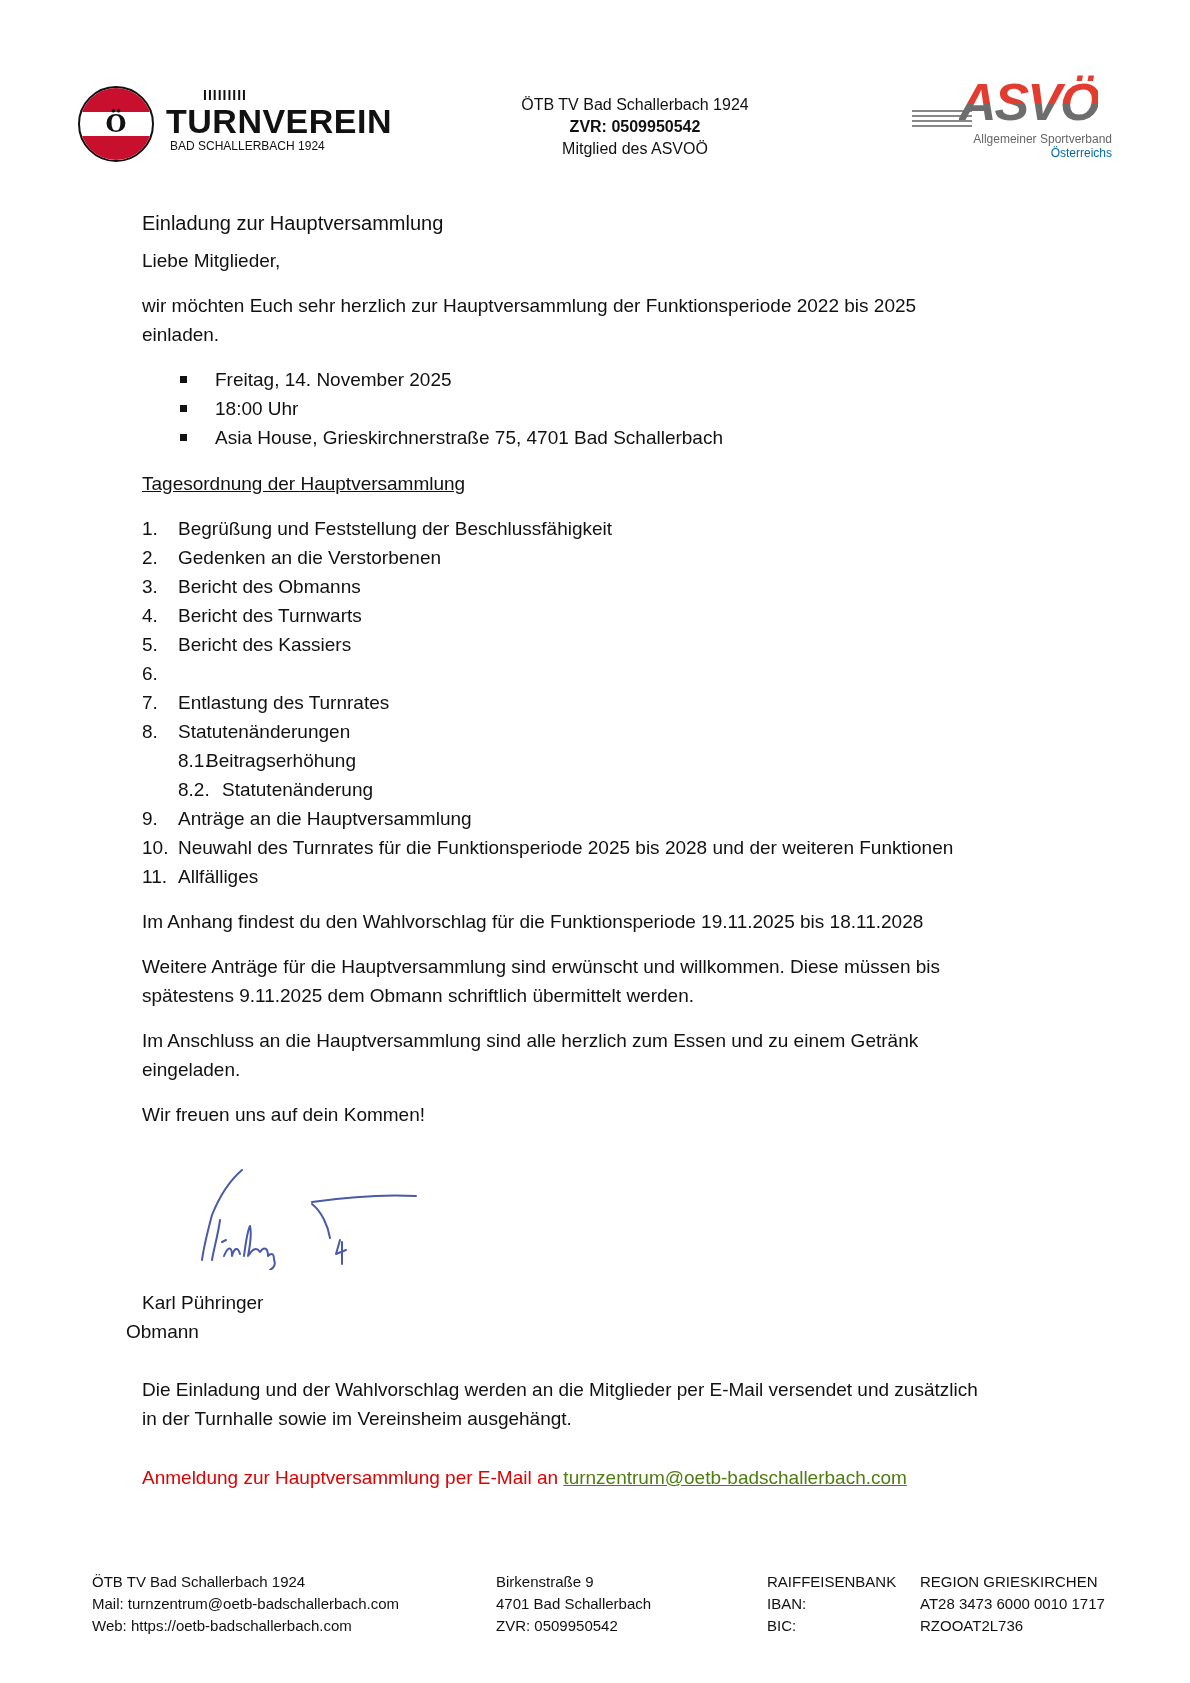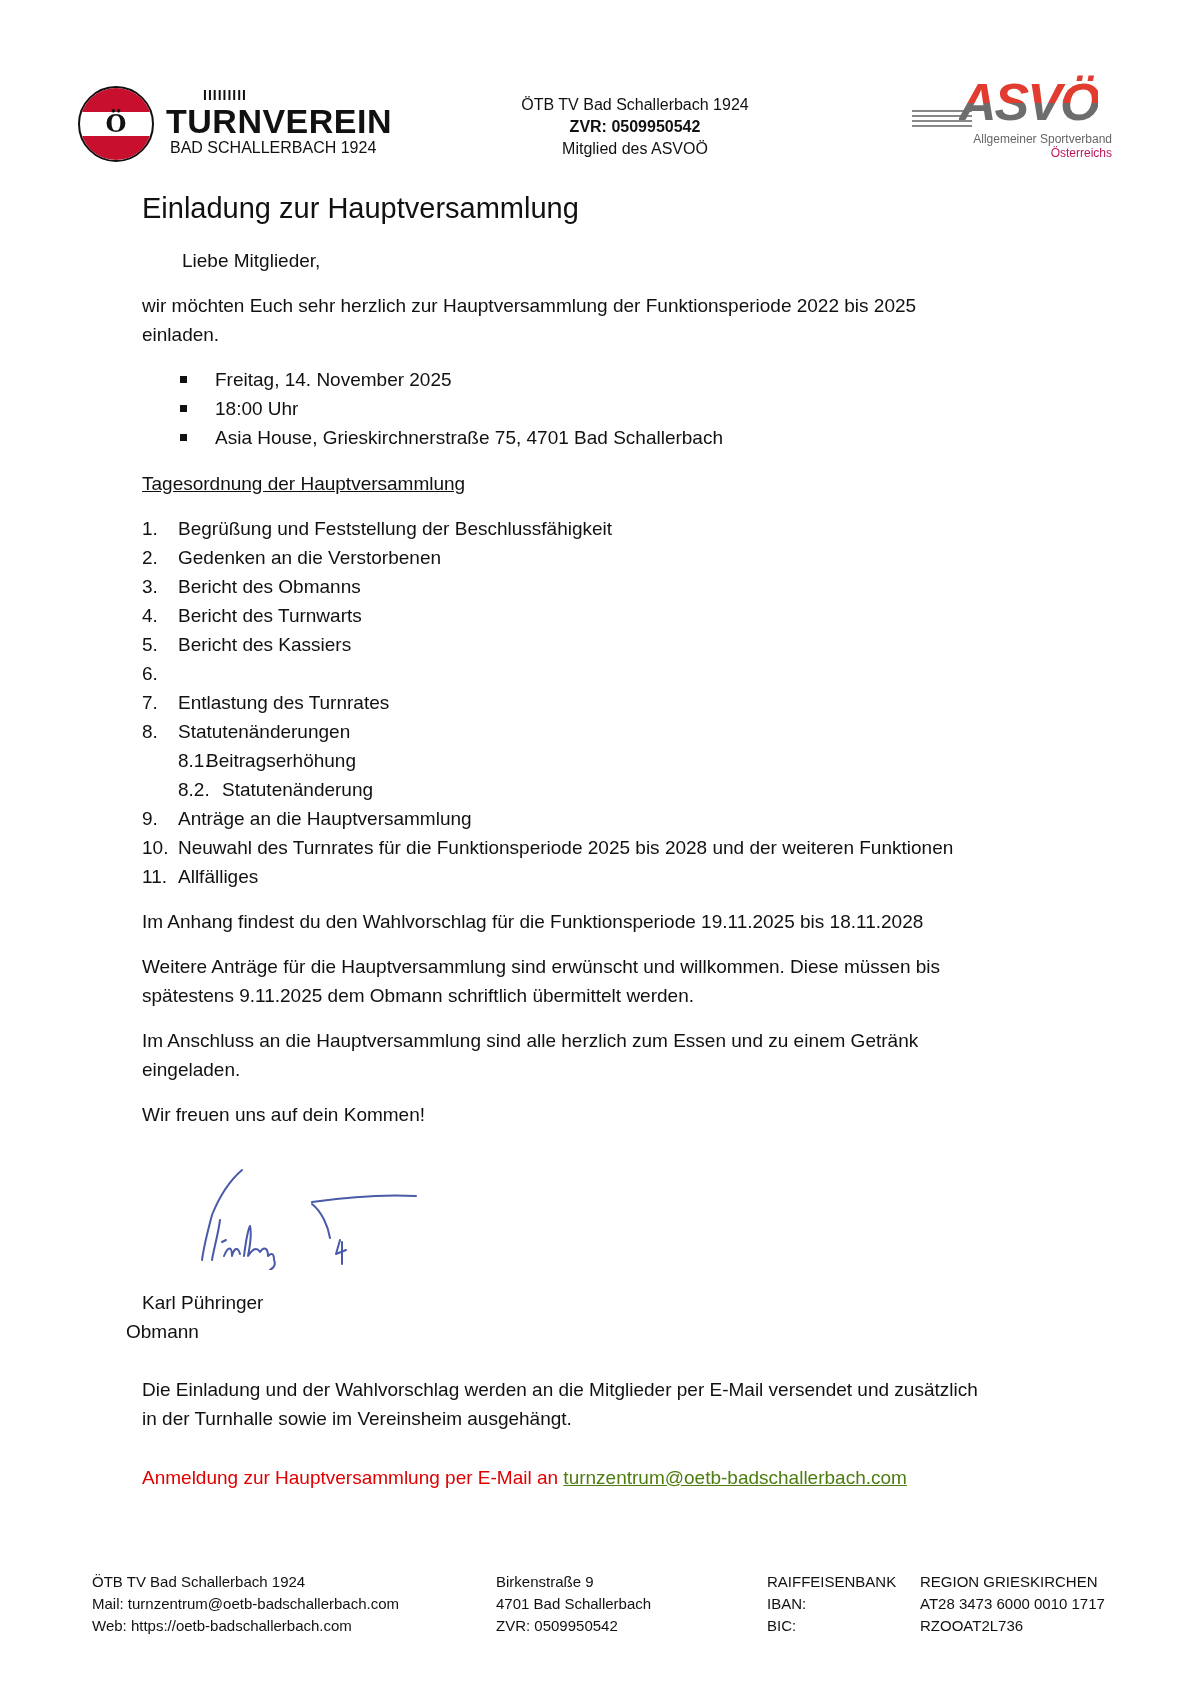--- a/index.html
+++ b/index.html
@@ -12,37 +12,37 @@
   .logo-tv { left: 78px; top: 84px; width: 310px; height: 80px; }
   .tv-circle { position: absolute; left: 0; top: 2px; width: 72px; height: 72px; border-radius: 50%;
                border: 2px solid #111; overflow: hidden; background: #fff; }
   .tv-circle .band1 { position: absolute; left: 0; top: 0; width: 100%; height: 34%; background: #c8102e; }
   .tv-circle .band3 { position: absolute; left: 0; bottom: 0; width: 100%; height: 34%; background: #c8102e; }
   .tv-monogram { position: absolute; left: 0; top: 0; width: 72px; height: 72px; display:flex; flex-direction:column;
                  align-items:center; justify-content:center; font-family: "DejaVu Serif", serif; font-weight: bold;
                  color:#111; font-size: 24px; line-height: 24px; }
   .tv-bars { position: absolute; left: 125px; top: 3px; font-family: "Liberation Sans", sans-serif; font-size: 14px; letter-spacing: 1px; font-weight: bold; color:#111; }
   .tv-name { position: absolute; left: 88px; top: 18px; font-size: 34px; font-weight: bold; letter-spacing: 0.5px; color:#111; font-family: "Liberation Sans", sans-serif; }
-  .tv-sub { position: absolute; left: 92px; top: 55px; font-size: 16px; color:#111; font-family: "Liberation Sans", sans-serif; }
+  .tv-sub { position: absolute; left: 92px; top: 55px; font-size: 12px; color:#111; font-family: "Liberation Sans", sans-serif; }
 
   .hdr-center { left: 460px; top: 94px; width: 350px; text-align: center; font-size: 16px; line-height: 22px; }
   .hdr-center .b { font-weight: bold; }
 
   .logo-asvo { left: 912px; top: 80px; width: 200px; height: 84px; }
   .asvo-lines { position: absolute; left: 0; top: 30px; width: 60px; }
   .asvo-lines div { height: 2px; background: #888; margin-bottom: 3px; }
   .asvo-word { position: absolute; left: 30px; top: -6px; font-size: 52px; font-weight: bold; font-style: italic;
                letter-spacing: -2px; line-height: 56px;
                background: linear-gradient(to bottom, #e23b2f 0%, #e23b2f 52%, #6d6d6d 52%, #6d6d6d 100%);
                -webkit-background-clip: text; background-clip: text; color: transparent; margin-left: 17px; }
   .asvo-sub1 { position: absolute; right: 0; top: 52px; font-size: 12px; color: #666; }
-  .asvo-sub2 { position: absolute; right: 0; top: 66px; font-size: 12px; color: #be185d; }
+  .asvo-sub2 { position: absolute; right: 0; top: 66px; font-size: 12px; color: #0369a1; }
 
   
-  .title { left: 142px; top: 190px; font-size: 29px; line-height: 36px; }
+  .title { left: 142px; top: 205px; font-size: 20px; line-height: 36px; }
   .bullet-row { position: absolute; left: 180px; }
   .bullet-sq { position: absolute; left: 0; top: 11px; width: 7px; height: 7px; background: #111; }
   .bullet-text { position: absolute; left: 35px; top: 0; }
   .under { text-decoration: underline; }
   .ol-num { position: absolute; left: 0; }
   .ol-text { position: absolute; left: 36px; }
   .red { color: #e00000; }
   .link { color: #4d7c0f; text-decoration: underline; }
 
   
@@ -76,21 +76,21 @@
       <div></div>
       <div></div>
       <div></div>
   </div>
   <div class="asvo-word">ASVÖ</div>
   <div class="asvo-sub1">Allgemeiner Sportverband</div>
   <div class="asvo-sub2">Österreichs</div>
 </div>
 
 <div class="abs title">Einladung zur Hauptversammlung</div>
-<div class="abs txt" style="left:142px; top:246px;margin-left:40px;">Liebe Mitglieder,</div>
+<div class="abs txt" style="left:142px; top:246px;">Liebe Mitglieder,</div>
 <div class="abs txt" style="left:142px; top:291px;">wir möchten Euch sehr herzlich zur Hauptversammlung der Funktionsperiode 2022 bis 2025</div>
 <div class="abs txt" style="left:142px; top:320px;">einladen.</div>
 
 <div class="bullet-row txt" style="top:365px;">
   <span class="bullet-sq"></span>
   <span class="bullet-text">Freitag, 14. November 2025</span>
 </div>
 <div class="bullet-row txt" style="top:394px;">
   <span class="bullet-sq"></span>
   <span class="bullet-text">18:00 Uhr</span>

